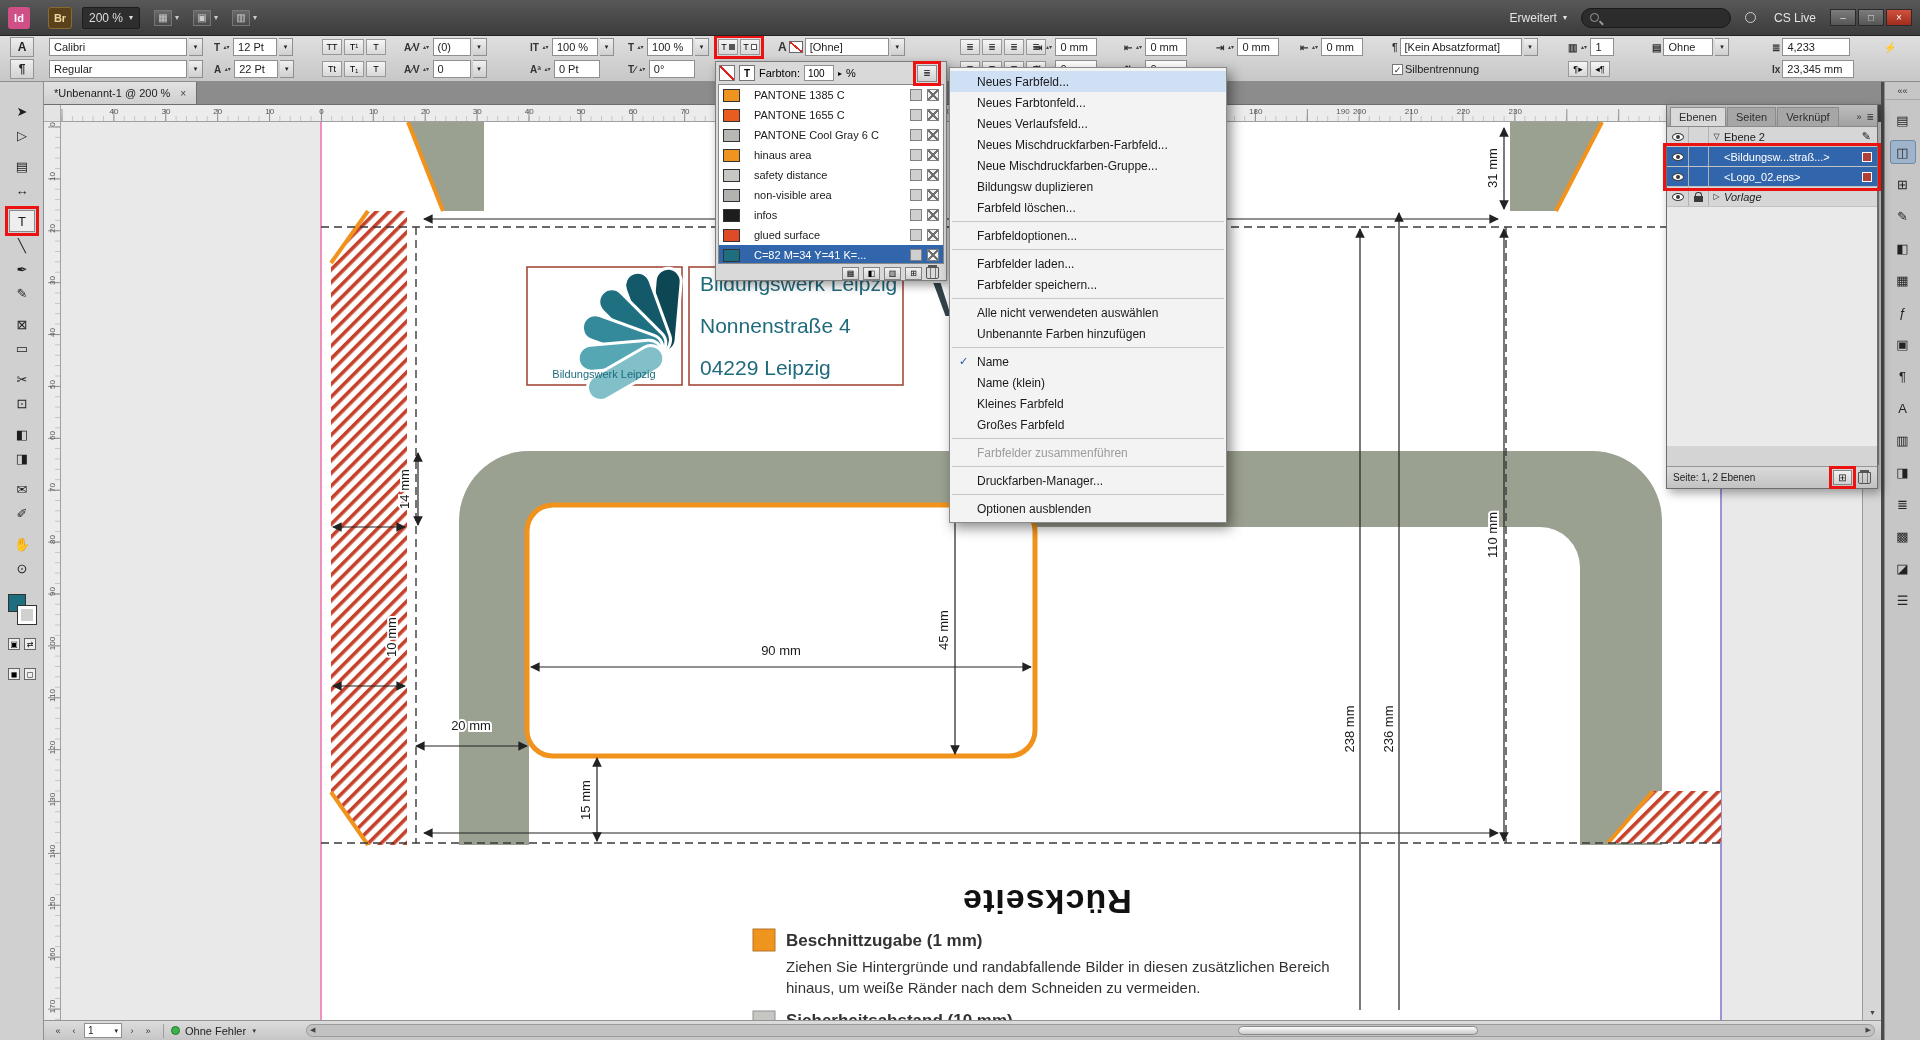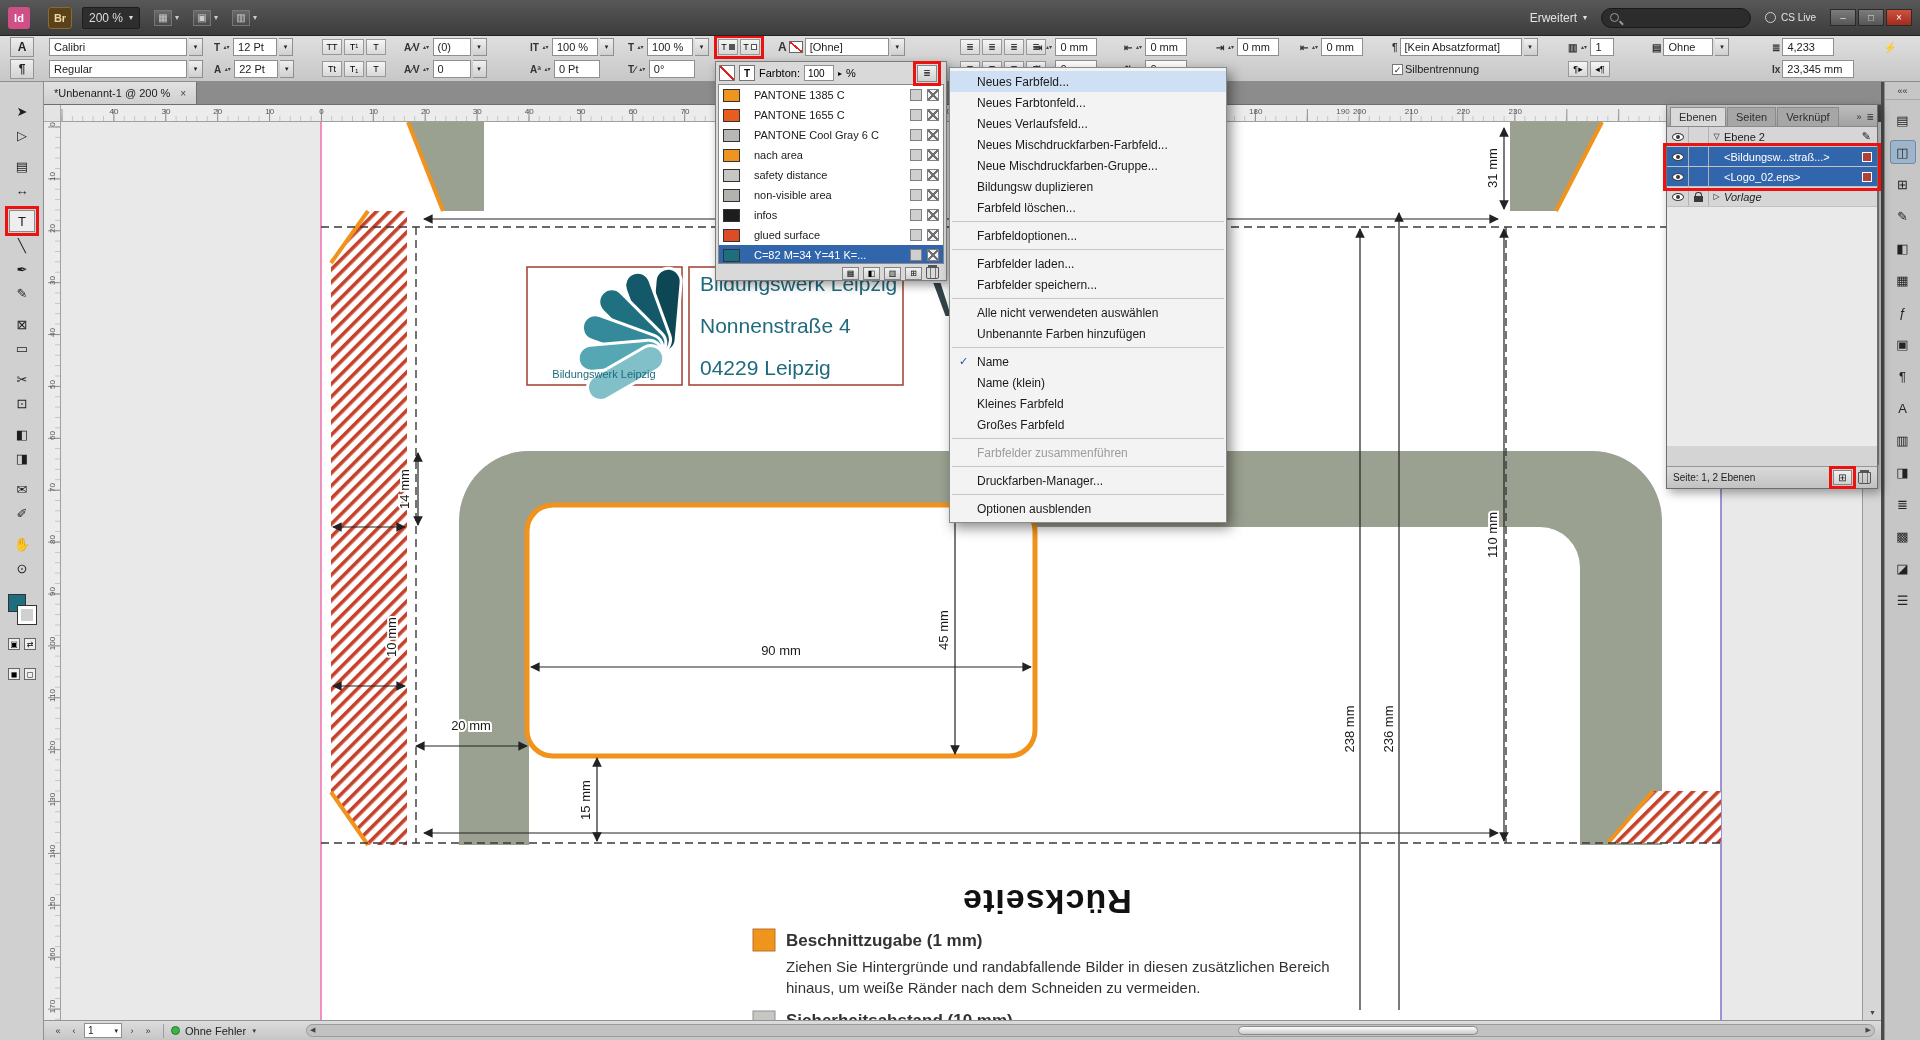--- a/index.html
+++ b/index.html
@@ -13,21 +13,21 @@
   .mitem{padding:0 11px;height:34px;display:flex;align-items:center;cursor:default;}
   #br-badge{width:24px;height:22px;margin:0 10px;background:#5a431c;border:1px solid #8a6a2e;color:#f0d9a0;font-size:11px;font-weight:bold;display:flex;align-items:center;justify-content:center;border-radius:3px;}
   .zoombox{display:flex;align-items:center;background:#2e2e2e;border:1px solid #1d1d1d;height:22px;padding:0 6px;gap:6px;border-radius:2px;font-size:12px;color:#ddd;}
   .mb-ic{display:flex;align-items:center;gap:3px;margin-left:14px;color:#ccc;font-size:12px;}
   .mb-ic .bx{width:18px;height:16px;border:1px solid #777;background:linear-gradient(#6a6a6a,#4a4a4a);display:flex;align-items:center;justify-content:center;font-size:10px;}
   #mb-right{margin-left:auto;display:flex;align-items:center;gap:14px;padding-right:8px;}
   #workspace{display:flex;align-items:center;gap:6px;font-size:12px;}
   #searchbox{width:150px;height:20px;background:#2c2c2c;border:1px solid #191919;border-radius:10px;display:flex;align-items:center;padding:0 8px;gap:6px;}
   .lens{width:9px;height:9px;border:1.5px solid #9a9a9a;border-radius:50%;position:relative;}
   .lens::after{content:'';position:absolute;left:8px;top:8px;width:5px;height:1.5px;background:#9a9a9a;transform:rotate(45deg);}
-  #cslive{display:flex;align-items:center;gap:5px;font-size:10px;}
+  #cslive{display:flex;align-items:center;gap:18px;font-size:12px;}
   .csdot{width:11px;height:11px;border:1.5px solid #cfcfcf;border-radius:50%;}
   #winbtns{display:flex;gap:2px;}
   .wbtn{width:26px;height:17px;border:1px solid #2a2a2a;background:linear-gradient(#7c7c7c,#565656);color:#ddd;font-size:10px;display:flex;align-items:center;justify-content:center;}
   .wbtn.close{background:linear-gradient(#d0513e,#a02c1d);color:#fff;}
 
   
   #controlbar{position:absolute;top:34px;left:0;width:1920px;height:48px;background:linear-gradient(#e0e0e0,#c7c7c7);border-bottom:1px solid #8d8d8d;font-size:11px;color:#222;z-index:20;}
   .cg{position:absolute;display:flex;align-items:center;gap:2px;height:20px;}
   .r1{top:3px;}  .r2{top:25px;}
   .cbtn{min-width:20px;height:16px;border:1px solid #999;background:linear-gradient(#f6f6f6,#d8d8d8);font-size:9px;display:flex;align-items:center;justify-content:center;padding:0 2px;gap:1px;}
@@ -343,21 +343,21 @@
       </div>
 
     <div class="cg r1" style="left:1652px;">
         <span class="cic">▤</span>
         <span class="cfield" style="width:50px;">Ohne</span>
         <span class="dd">▾</span>
       </div>
 
     <div class="cg r1" style="left:1772px;">
         <span class="cic">≣</span>
-        <span class="cfield" style="width:52px;">4,233</span>
+        <span class="cfield" style="width:68px;">4,233</span>
       </div>
     <div class="cg r2" style="left:1772px;">
         <span class="cic">Ix</span>
         <span class="cfield" style="width:72px;">23,345 mm</span>
       </div>
 
     <div class="cg r1" style="left:1884px;">
         <span class="cic">⚡</span>
       </div>
   </div>
@@ -637,21 +637,21 @@
         </div>
         <div class="sw-row">
           <span class="sw-chip" style="background: rgb(183, 184, 180);"></span>
           <span class="sw-name">PANTONE Cool Gray 6 C</span>
           <span class="sw-flex"></span>
           <span class="sw-i1"></span>
           <span class="sw-i2"></span>
         </div>
         <div class="sw-row">
           <span class="sw-chip" style="background: rgb(239, 148, 30);"></span>
-          <span class="sw-name">nach area</span>
+          <span class="sw-name">hinaus area</span>
           <span class="sw-flex"></span>
           <span class="sw-i1"></span>
           <span class="sw-i2"></span>
         </div>
         <div class="sw-row">
           <span class="sw-chip" style="background: rgb(198, 199, 195);"></span>
           <span class="sw-name">safety distance</span>
           <span class="sw-flex"></span>
           <span class="sw-i1"></span>
           <span class="sw-i2"></span>

